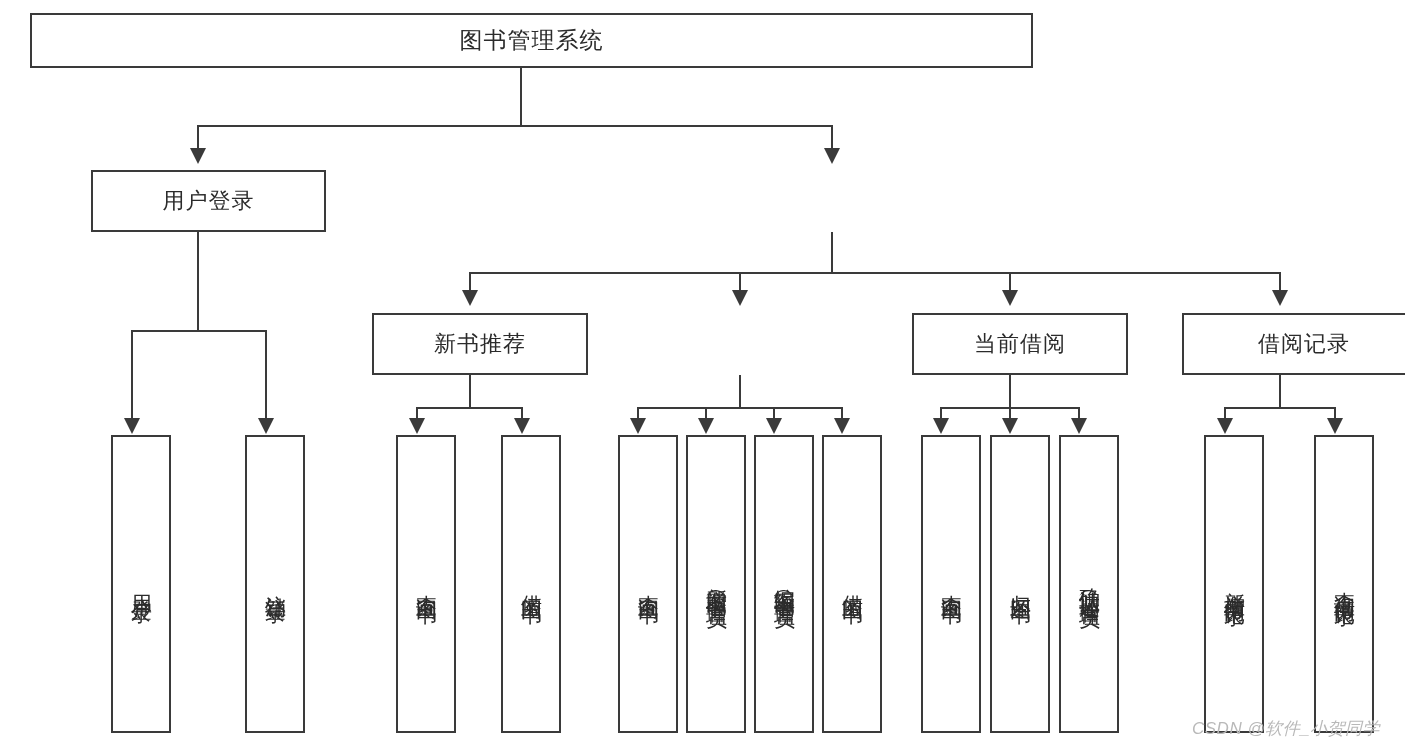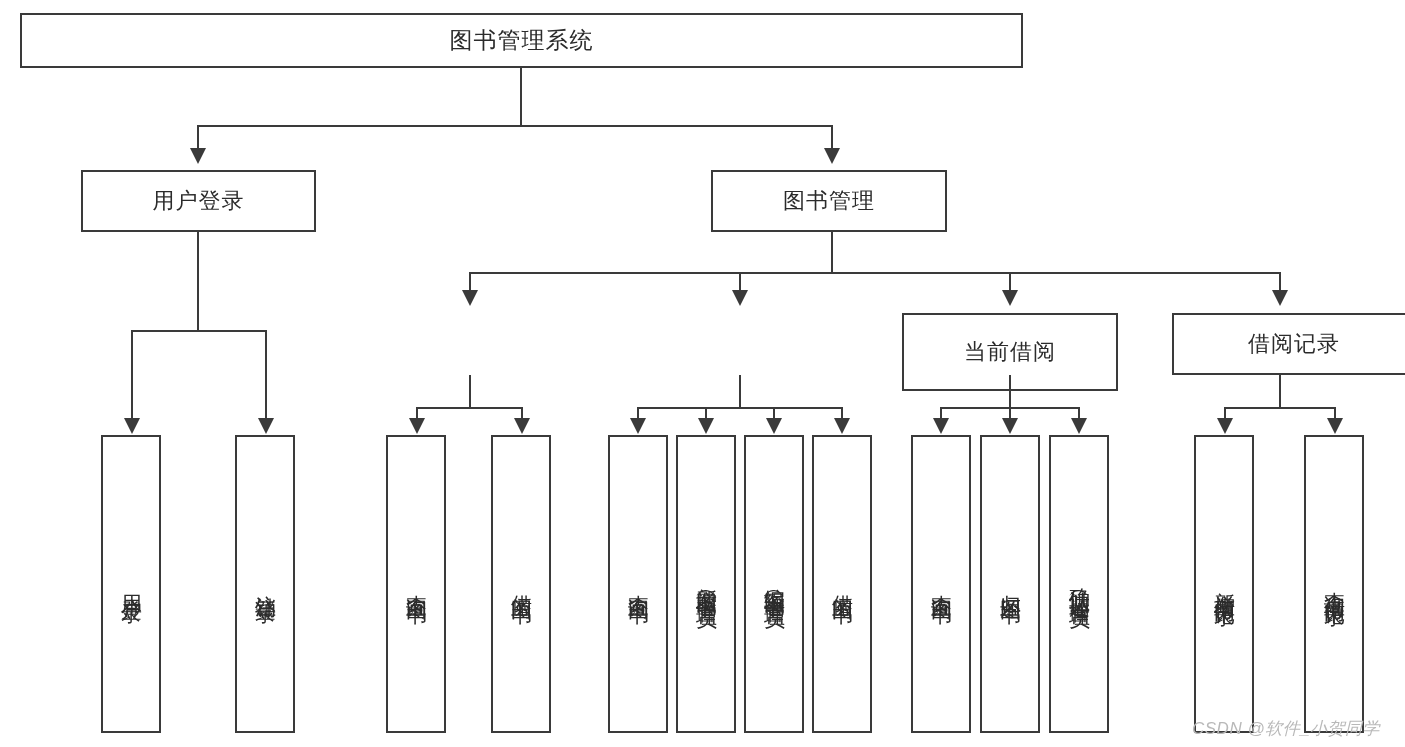--- a/index.html
+++ b/index.html
@@ -21,20 +21,21 @@
   
   .node {
     position: absolute;
     box-sizing: border-box;
     background: #ffffff;
     border: 2px solid #3a3a3a;
     display: flex;
     align-items: center;
     justify-content: center;
     color: #2b2b2b;
+    margin-left: 10px;
   }
   .node.h {
     font-size: 22px;
     letter-spacing: 1px;
     line-height: 1.2;
   }
   .node.root {
     font-size: 23px;
   }
   .node.leaf {
@@ -96,43 +97,43 @@
   <div class="hline" style="left:197px; top:125px; width:636px;"></div>
 
   <div class="vline" style="left:197px; top:125px; height:23px;"></div>
   <div class="arrow" style="left:190px; top:148px;"></div>
   <div class="vline" style="left:831px; top:125px; height:23px;"></div>
   <div class="arrow" style="left:824px; top:148px;"></div>
 
   <div class="node h" style="left:81px; top:170px; width:235px; height:62px;">
     <span>用户登录</span>
   </div>
-  <div class="node h" style="left:711px; top:170px; width:236px; height:62px;">
-    <span>图书管理</span>
-  </div>
 
   <div class="vline" style="left:197px; top:232px; height:98px;"></div>
   <div class="hline" style="left:131px; top:330px; width:135px;"></div>
   <div class="vline" style="left:131px; top:330px; height:88px;"></div>
   <div class="arrow" style="left:124px; top:418px;"></div>
   <div class="vline" style="left:265px; top:330px; height:88px;"></div>
   <div class="arrow" style="left:258px; top:418px;"></div>
 
   <div class="vline" style="left:831px; top:232px; height:40px;"></div>
   <div class="hline" style="left:469px; top:272px; width:812px;"></div>
   <div class="vline" style="left:469px; top:272px; height:18px;"></div>
   <div class="arrow" style="left:462px; top:290px;"></div>
   <div class="vline" style="left:739px; top:272px; height:18px;"></div>
   <div class="arrow" style="left:732px; top:290px;"></div>
   <div class="vline" style="left:1009px; top:272px; height:18px;"></div>
   <div class="arrow" style="left:1002px; top:290px;"></div>
   <div class="vline" style="left:1279px; top:272px; height:18px;"></div>
   <div class="arrow" style="left:1272px; top:290px;"></div>
 
-  <div class="node h" style="left:902px; top:313px; width:216px; height:78px;">
+  <div class="node h" style="left:362px; top:313px; width:216px; height:62px;">
+    <span>新书推荐</span>
+  </div>
+  <div class="node h" style="left:902px; top:313px; width:216px; height:62px;">
     <span>当前借阅</span>
   </div>
   <div class="node h" style="left:1172px; top:313px; width:244px; height:62px;">
     <span>借阅记录</span>
   </div>
 
   <div class="vline" style="left:469px; top:375px; height:32px;"></div>
   <div class="hline" style="left:416px; top:407px; width:107px;"></div>
   <div class="vline" style="left:416px; top:407px; height:11px;"></div>
   <div class="arrow" style="left:409px; top:418px;"></div>

